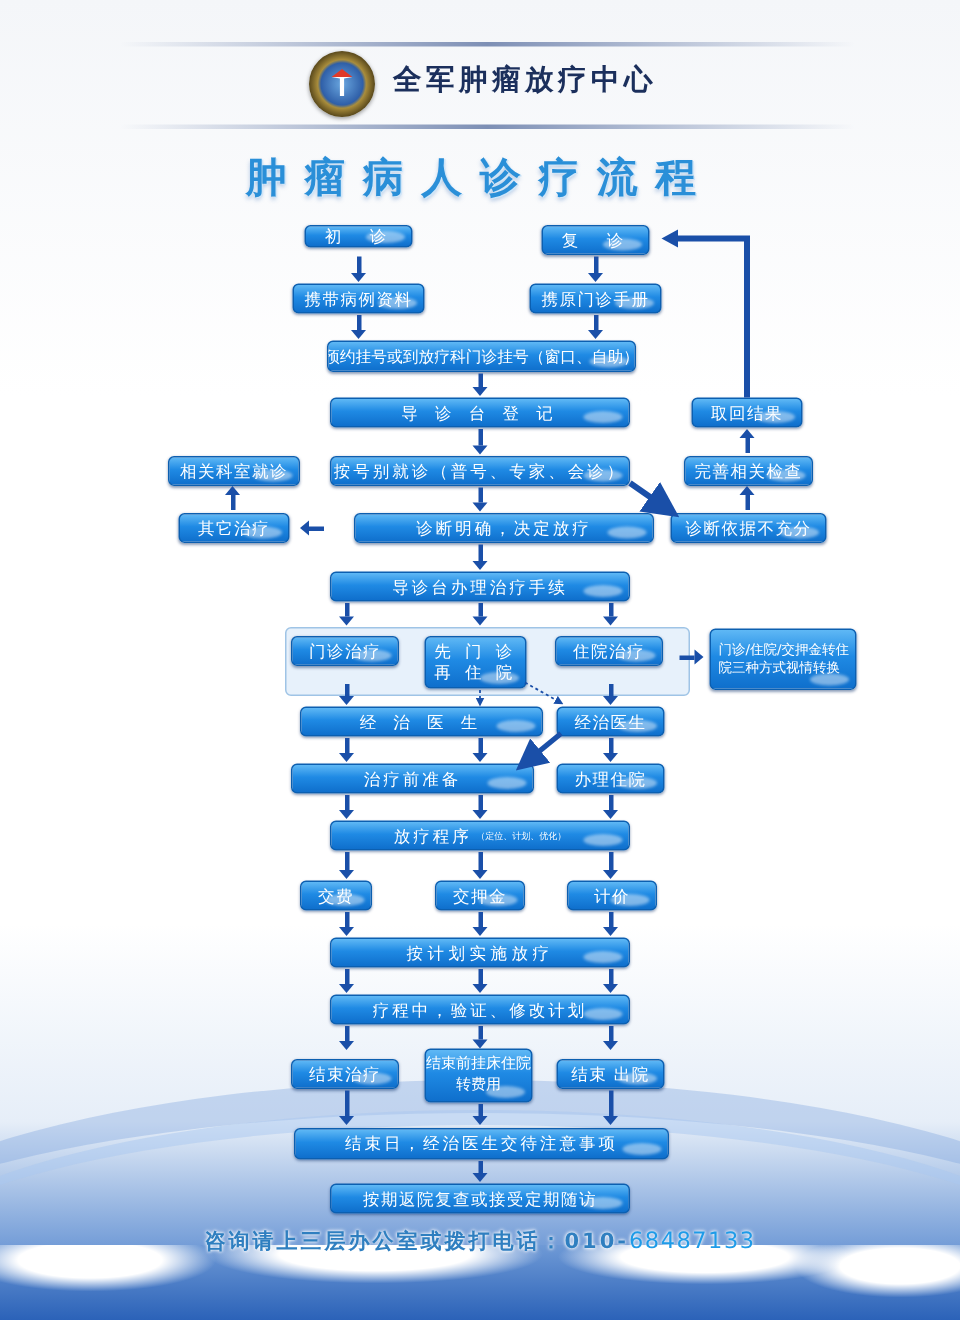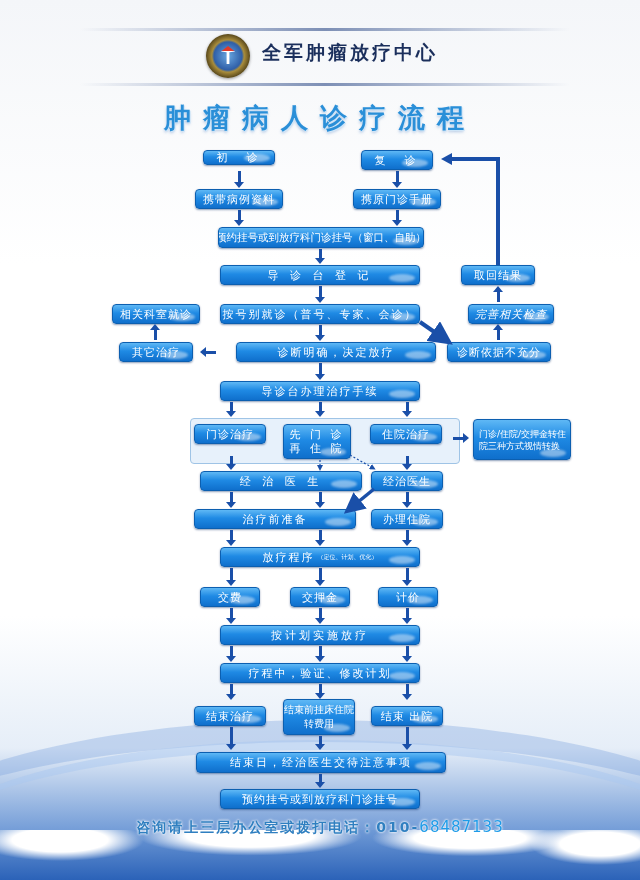--- a/index.html
+++ b/index.html
@@ -143,21 +143,21 @@
 <div class="box wide" style="left:220px;top:265px;width:200px;height:20px;">导 诊 台 登 记</div>
 
 <div class="box" style="left:220px;top:304px;width:200px;height:20px;letter-spacing:2px;">按号别就诊（普号、专家、会诊）</div>
 
 <div class="box" style="left:112px;top:304px;width:88px;height:20px;">相关科室就诊</div>
 <div class="box" style="left:119px;top:342px;width:74px;height:20px;">其它治疗</div>
 
 <div class="box" style="left:220px;top:342px;width:200px;height:20px;letter-spacing:2px;margin-left:16px;">诊断明确，决定放疗</div>
 
 <div class="box" style="left:461px;top:265px;width:74px;height:20px;">取回结果</div>
-<div class="box" style="left:468px;top:304px;width:86px;height:20px;font-style:italic;">完善相关检查</div>
+<div class="box" style="left:456px;top:304px;width:86px;height:20px;">完善相关检查</div>
 <div class="box" style="left:447px;top:342px;width:104px;height:20px;">诊断依据不充分</div>
 
 <div class="box" style="left:220px;top:381px;width:200px;height:20px;letter-spacing:2px;">导诊台办理治疗手续</div>
 
 <div class="group-panel"></div>
 <div class="box" style="left:194px;top:424px;width:72px;height:20px;">门诊治疗</div>
 <div class="box ml" style="left:283px;top:424px;width:68px;height:35px;letter-spacing:3px;">先 门 诊 再 住 院</div>
 <div class="box" style="left:370px;top:424px;width:72px;height:20px;">住院治疗</div>
 <div class="box ml" style="left:473px;top:419px;width:98px;height:41px;font-size:9px;line-height:12px;letter-spacing:0;justify-content:flex-start;text-align:left;padding-left:5px;">门诊/住院/交押金转住院三种方式视情转换</div>
 
@@ -165,35 +165,35 @@
 <div class="box" style="left:371px;top:471px;width:72px;height:20px;">经治医生</div>
 
 <div class="box" style="left:194px;top:509px;width:162px;height:20px;letter-spacing:2px;">治疗前准备</div>
 <div class="box" style="left:371px;top:509px;width:72px;height:20px;">办理住院</div>
 
 <div class="box" style="left:220px;top:547px;width:200px;height:20px;letter-spacing:2px;text-align:center;">
   <span>放疗程序</span>
     <small>（定位、计划、优化）</small>
 </div>
 
-<div class="box" style="left:200px;top:587px;width:60px;height:20px;">交费</div>
+<div class="box" style="left:200px;top:587px;width:48px;height:20px;">交费</div>
 <div class="box" style="left:290px;top:587px;width:60px;height:20px;">交押金</div>
 <div class="box" style="left:378px;top:587px;width:60px;height:20px;">计价</div>
 
 <div class="box wide" style="left:220px;top:625px;width:200px;height:20px;letter-spacing:3px;">按计划实施放疗</div>
 
 <div class="box" style="left:220px;top:663px;width:200px;height:20px;letter-spacing:2px;">疗程中，验证、修改计划</div>
 
 <div class="box" style="left:194px;top:706px;width:72px;height:20px;">结束治疗</div>
 <div class="box ml" style="left:283px;top:699px;width:72px;height:36px;font-size:10px;line-height:14px;letter-spacing:0;">结束前挂床住院 转费用</div>
 <div class="box" style="left:371px;top:706px;width:72px;height:20px;">结束 出院</div>
 
 <div class="box" style="left:196px;top:752px;width:250px;height:21px;letter-spacing:2px;">结束日，经治医生交待注意事项</div>
 
-<div class="box" style="left:220px;top:789px;width:200px;height:20px;letter-spacing:1px;">预约挂号或到放疗科门诊挂号</div>
+<div class="box" style="left:220px;top:789px;width:200px;height:20px;letter-spacing:1px;">按期返院复查或接受定期随访</div>
 
 <div class="arrow-down" style="left:238px;top:171px;height:11px;"></div>
 <div class="arrow-down" style="left:396px;top:171px;height:11px;"></div>
 <div class="arrow-down" style="left:238px;top:210px;height:10px;"></div>
 <div class="arrow-down" style="left:396px;top:210px;height:10px;"></div>
 <div class="arrow-down" style="left:319px;top:249px;height:9px;"></div>
 <div class="arrow-down" style="left:319px;top:286px;height:11px;"></div>
 <div class="arrow-down" style="left:319px;top:325px;height:10px;"></div>
 <div class="arrow-down" style="left:319px;top:363px;height:11px;"></div>
 <div class="arrow-down" style="left:230px;top:402px;height:9px;"></div>

